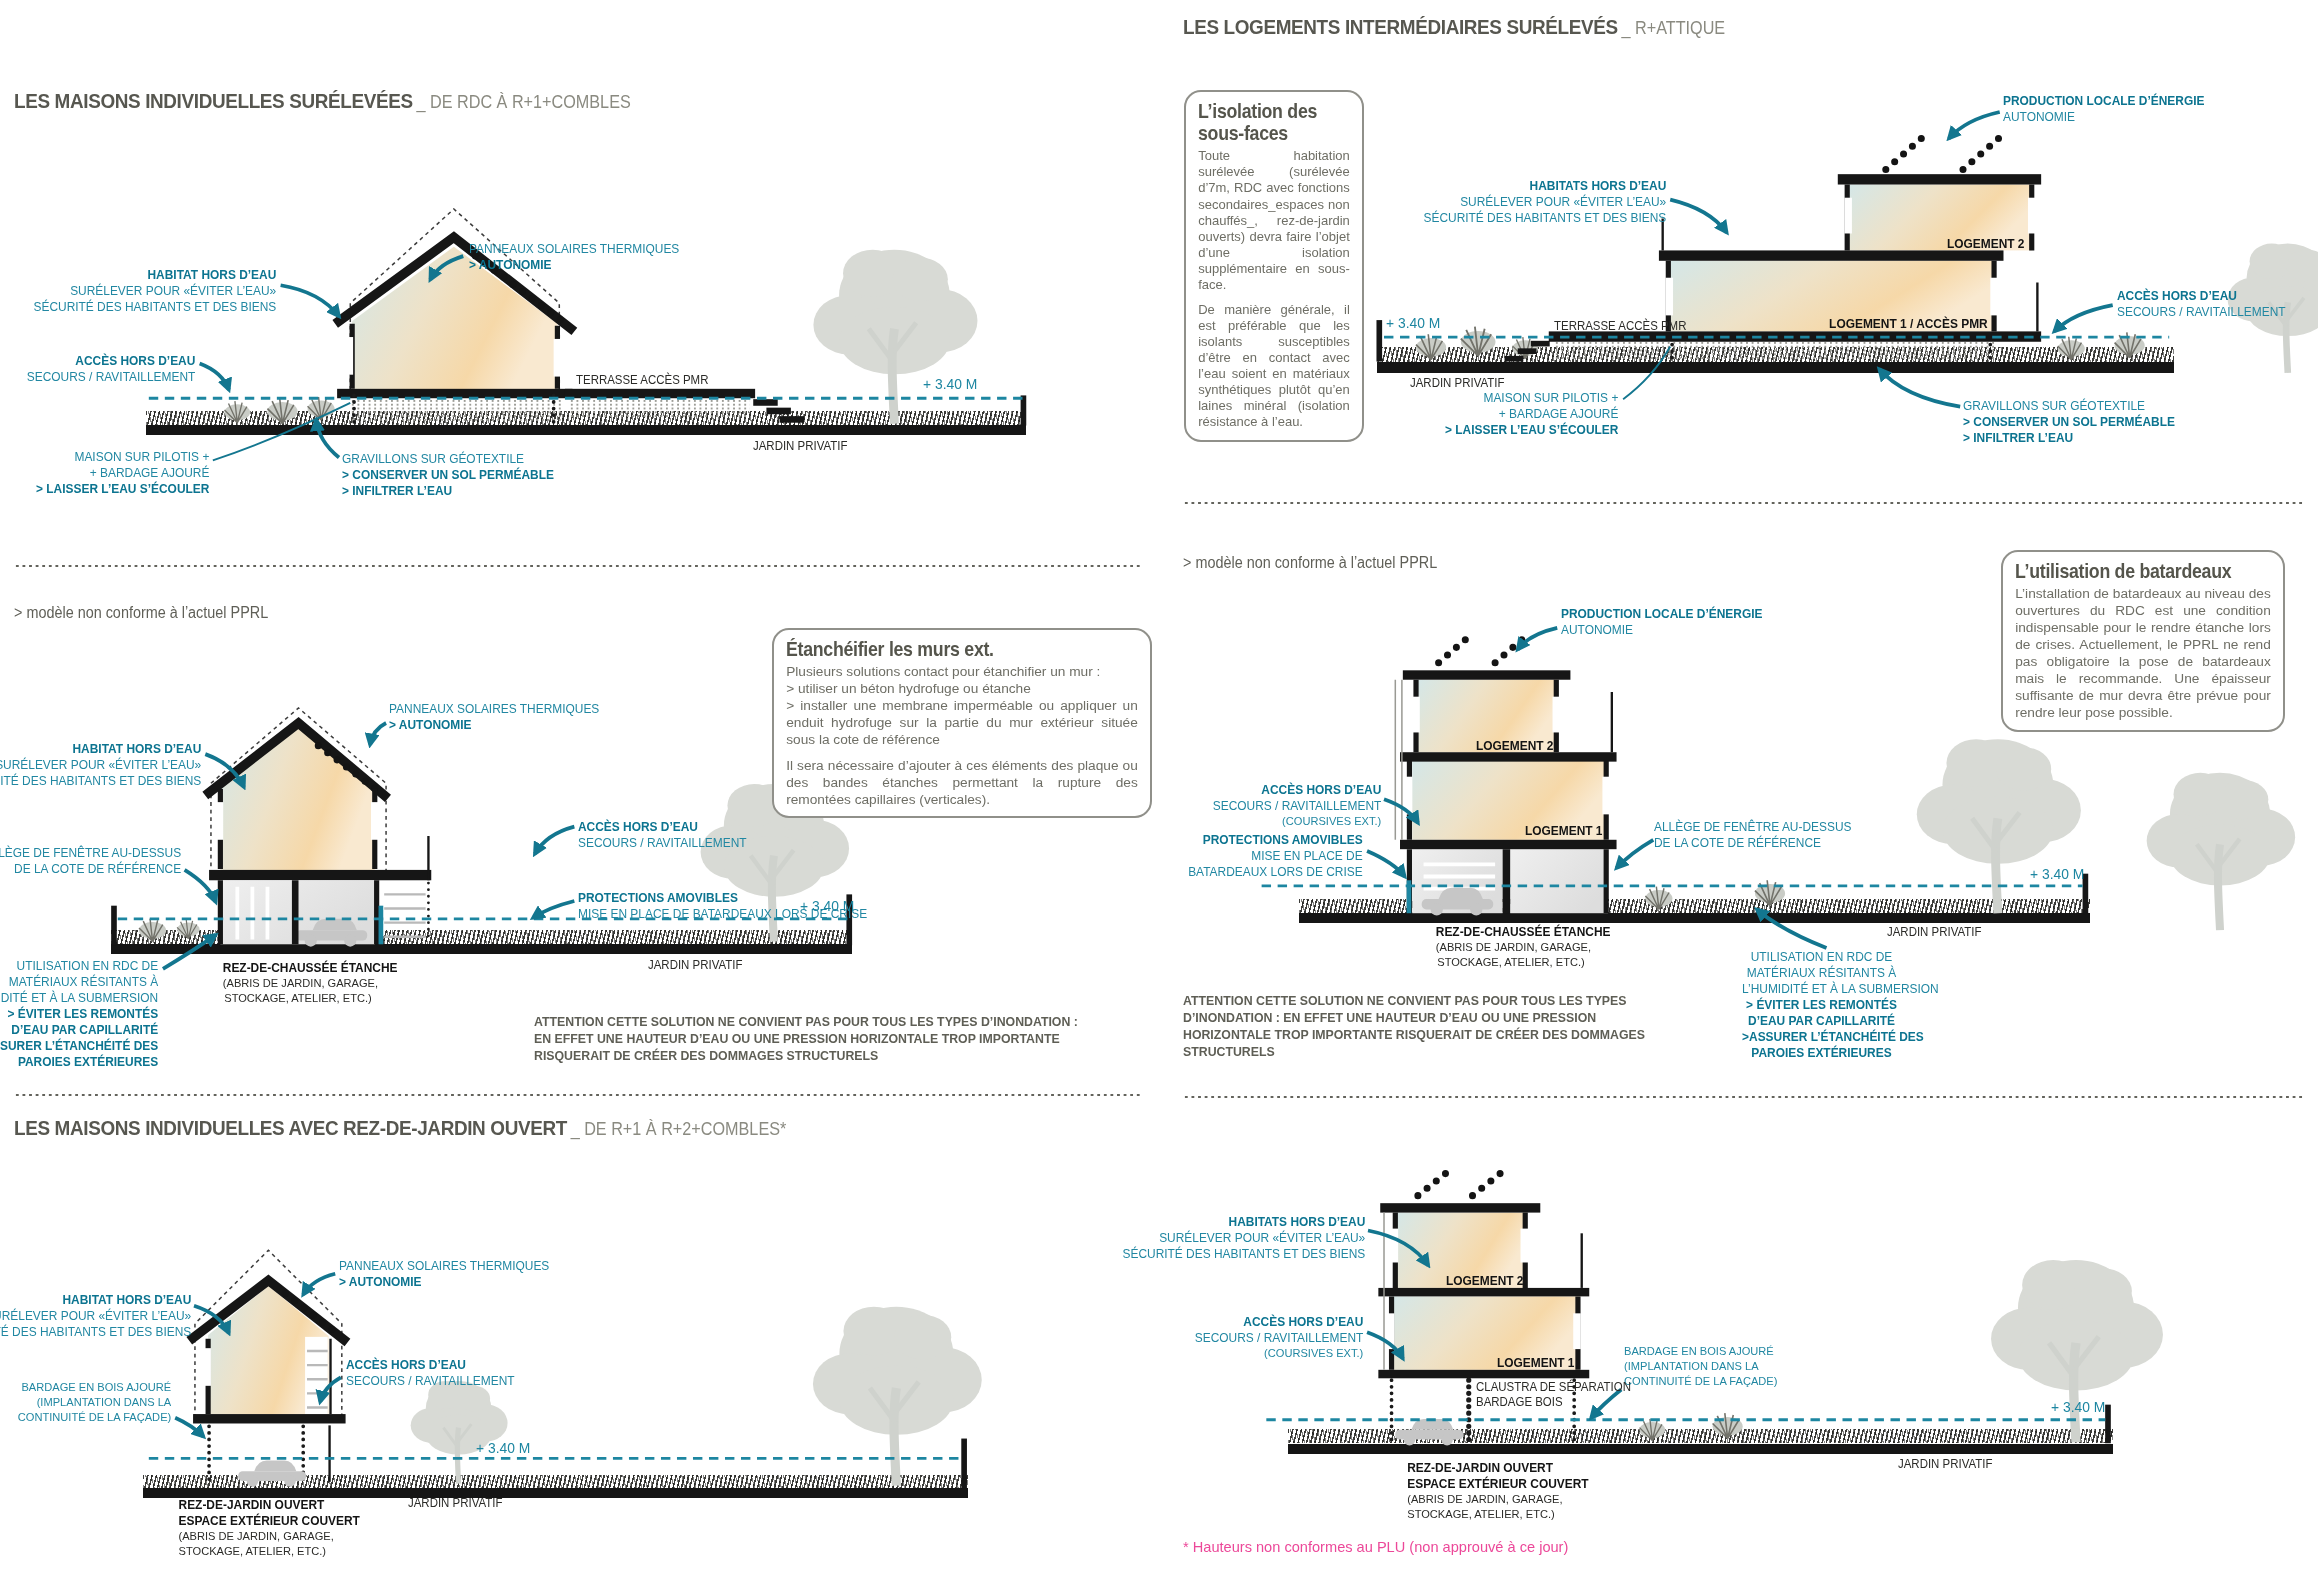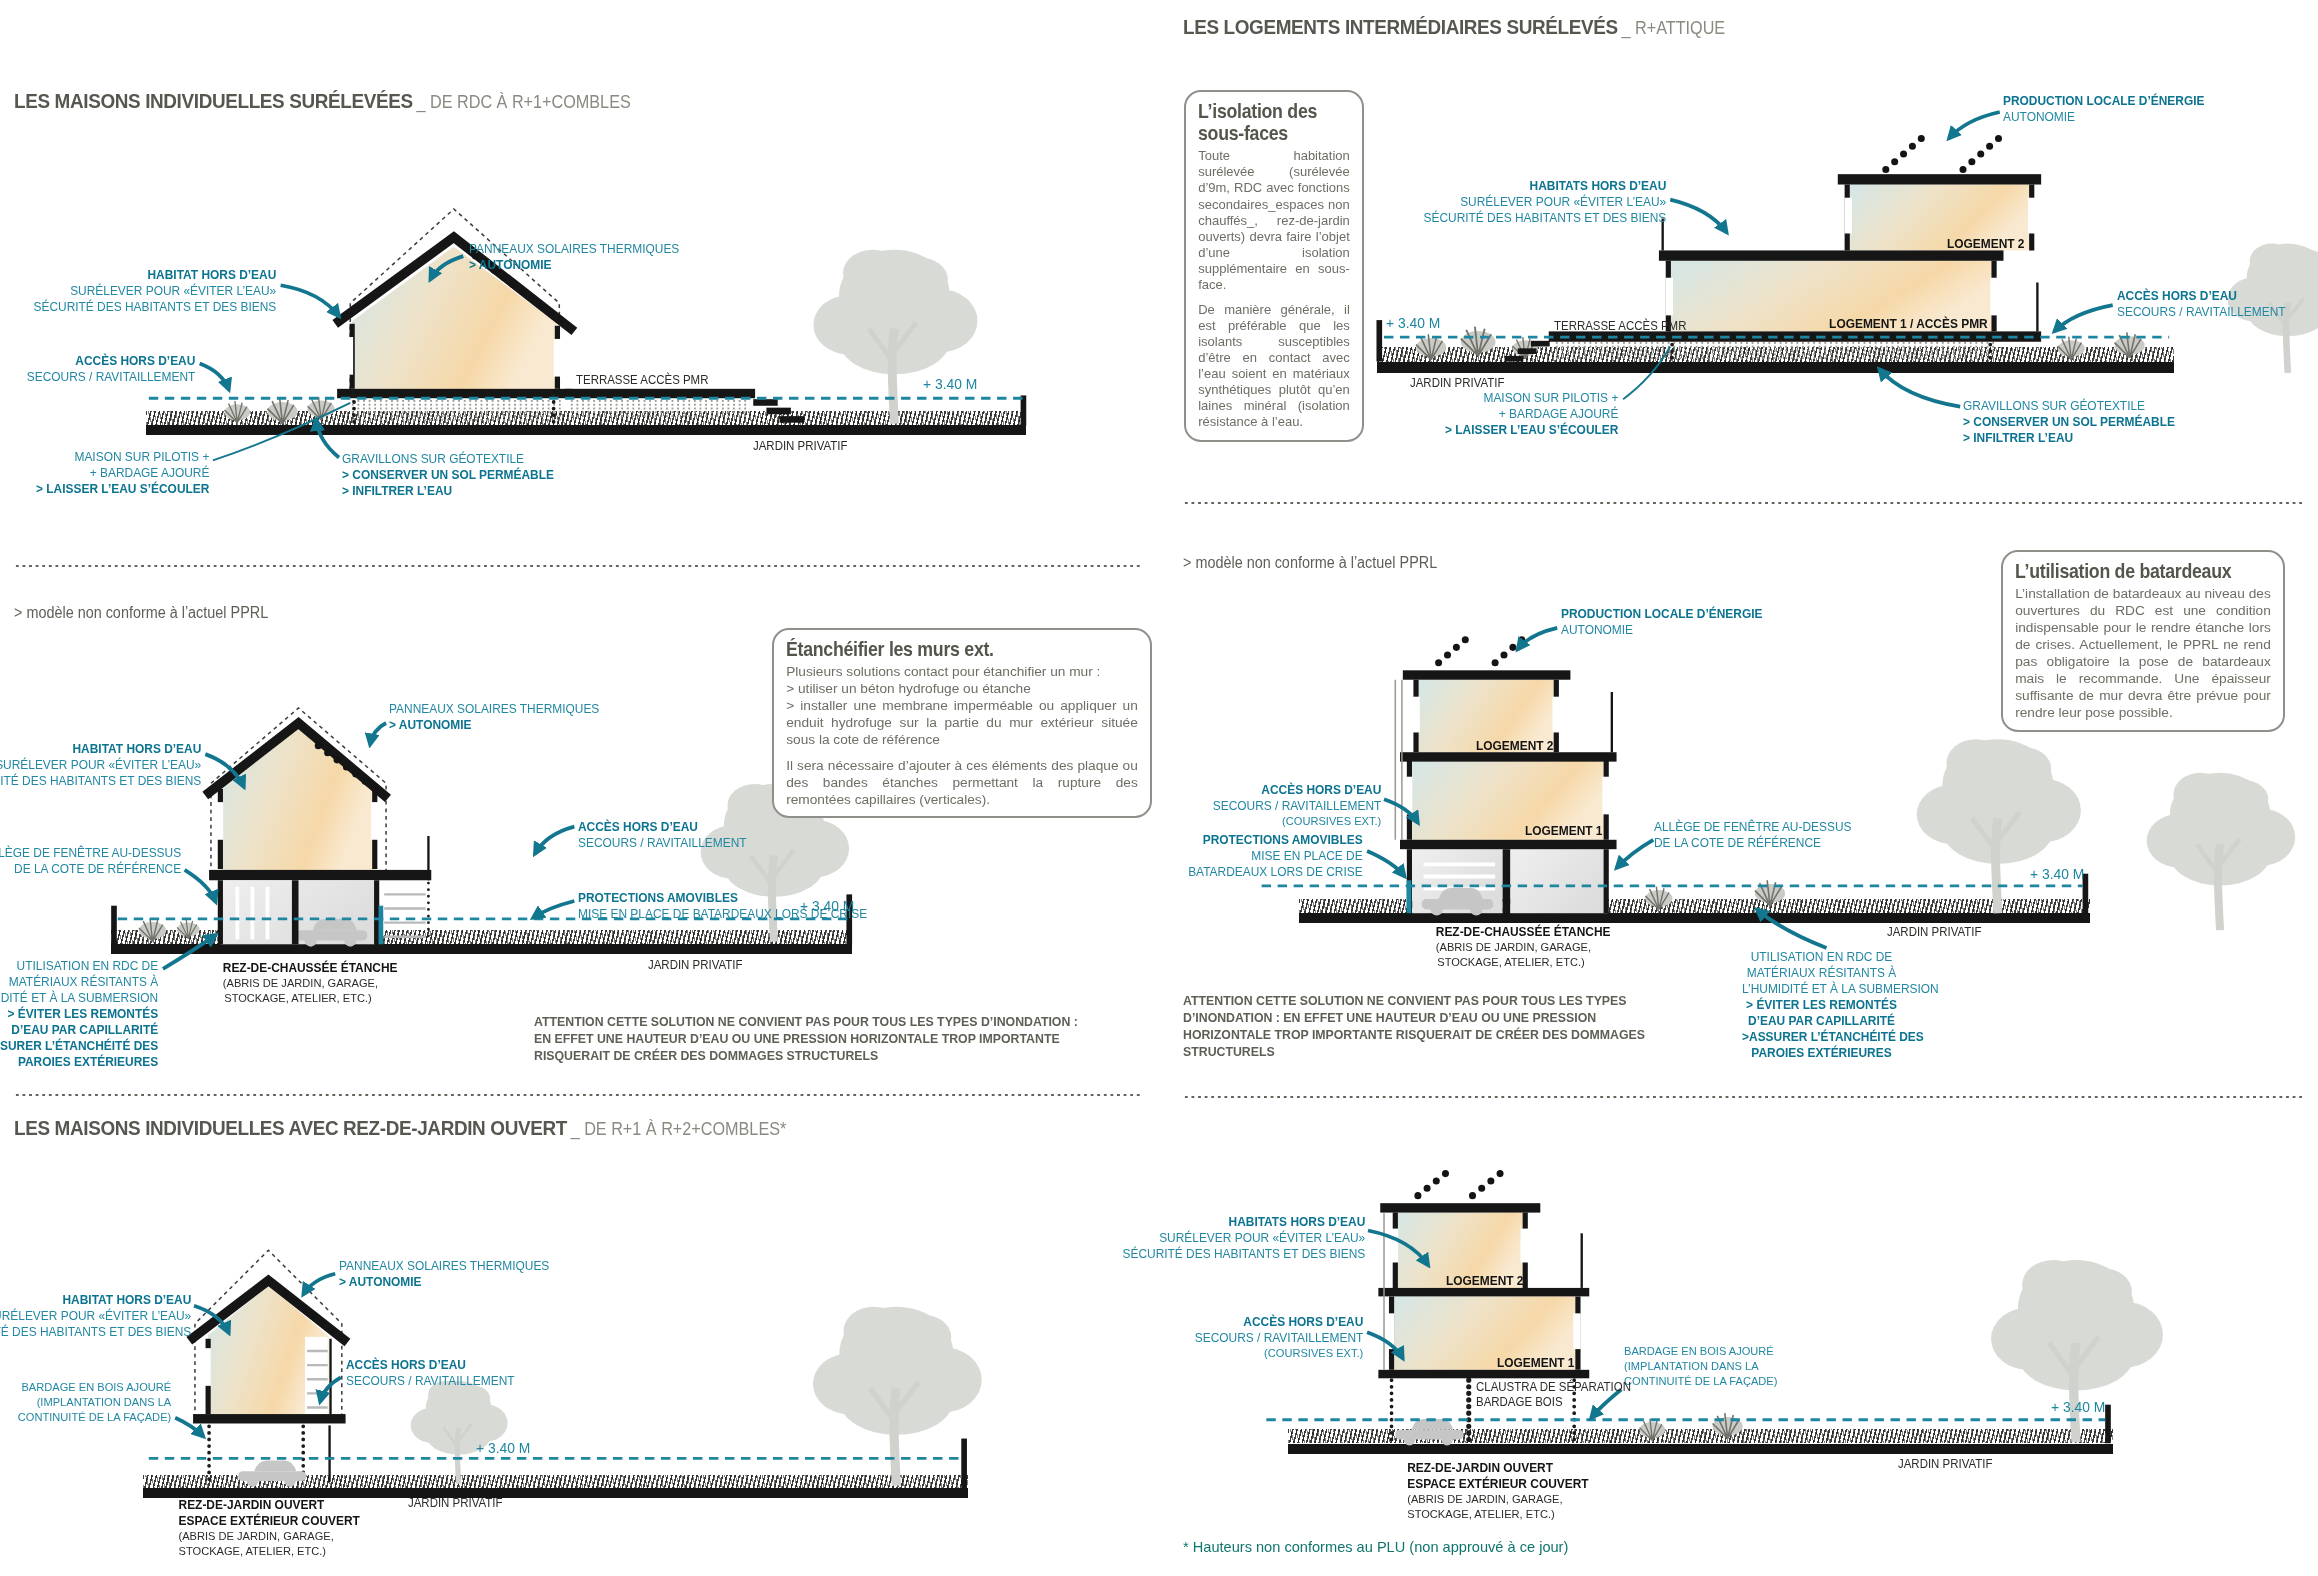--- a/index.html
+++ b/index.html
@@ -27,21 +27,21 @@
   .ann.right{text-align:right;transform-origin:right top;}
   .ann.center{text-align:center;transform-origin:center top;}
   .ann .b{font-weight:700;color:#0c7490;}
   .ann.blk{color:#2b2b28;}
   .ann.blk .b{color:#141414;}
   .lvl{position:absolute;font-size:14.6px;color:#1d86a1;white-space:nowrap;transform:scaleX(.95);transform-origin:left top;}
   .log{position:absolute;font-weight:700;font-size:12.7px;color:#141414;white-space:nowrap;
        transform:scaleX(.94);transform-origin:right top;}
   .warn{position:absolute;font-weight:700;font-size:13.7px;line-height:1.24;color:#5e5e55;white-space:nowrap;
         transform:scaleX(.9);transform-origin:left top;}
-  .foot{position:absolute;font-size:14.6px;color:#0f766e;white-space:nowrap;}
+  .foot{position:absolute;font-size:14.6px;color:#ec4899;white-space:nowrap;}
   
   .grass{position:absolute;background-image:repeating-linear-gradient(104deg,rgba(25,25,22,.85) 0 1.5px,transparent 1.5px 4.1px),
          repeating-linear-gradient(76deg,rgba(25,25,22,.55) 0 1.1px,transparent 1.1px 5.2px);}
   .soil{position:absolute;background:#151515;}
   .gravel{position:absolute;background-image:radial-gradient(circle,#9c9c96 0.9px,transparent 1.1px);background-size:5.6px 3.8px;}
   .art{position:absolute;left:0;top:0;z-index:2;}
   .zl{z-index:3;} .zb{z-index:4;}
   
   .roof{stroke:#161616;stroke-width:10;fill:none;}
   .wall{stroke:#161616;stroke-width:5.5;fill:none;}
@@ -322,21 +322,21 @@
   <div class="ibox zb" style="left:772px;top:628px;width:380px">
     <h3>Étanchéifier les murs ext.</h3>
     <p class="tight">Plusieurs solutions contact pour étanchifier un mur :</p>
     <p class="tight">&gt; utiliser un béton hydrofuge ou étanche</p>
     <p>&gt; installer une membrane imperméable ou appliquer un enduit hydrofuge sur la partie du mur extérieur située sous la cote de référence</p>
     <p class="tight">Il sera nécessaire d’ajouter à ces éléments des plaque ou des bandes étanches permettant la rupture des remontées capillaires (verticales).</p>
   </div>
 
   <div class="ibox narrow zb" style="left:1184px;top:90px;width:180px;height:352px">
     <h3>L’isolation des sous-faces</h3>
-    <p>Toute habitation surélevée (surélevée d’9m, RDC avec fonctions secondaires_espaces non chauffés_, rez-de-jardin ouverts) devra faire l’objet d’une isolation supplémentaire en sous-face.</p>
+    <p>Toute habitation surélevée (surélevée d’7m, RDC avec fonctions secondaires_espaces non chauffés_, rez-de-jardin ouverts) devra faire l’objet d’une isolation supplémentaire en sous-face.</p>
     <p class="tight">De manière générale, il est préférable que les isolants susceptibles d’être en contact avec l’eau soient en matériaux synthétiques plutôt qu’en laines minéral (isolation résistance à l’eau.</p>
   </div>
 
   <div class="ibox zb" style="left:2001px;top:550px;width:284px">
     <h3>L’utilisation de batardeaux</h3>
     <p class="tight">L’installation de batardeaux au niveau des ouvertures du RDC est une condition indispensable pour le rendre étanche lors de crises. Actuellement, le PPRL ne rend pas obligatoire la pose de batardeaux mais le recommande. Une épaisseur suffisante de mur devra être prévue pour rendre leur pose possible.</p>
   </div>
 
   <div class="ann right zl" style="right:2042px;top:267px">
     <div class="b">HABITAT HORS D’EAU</div>

